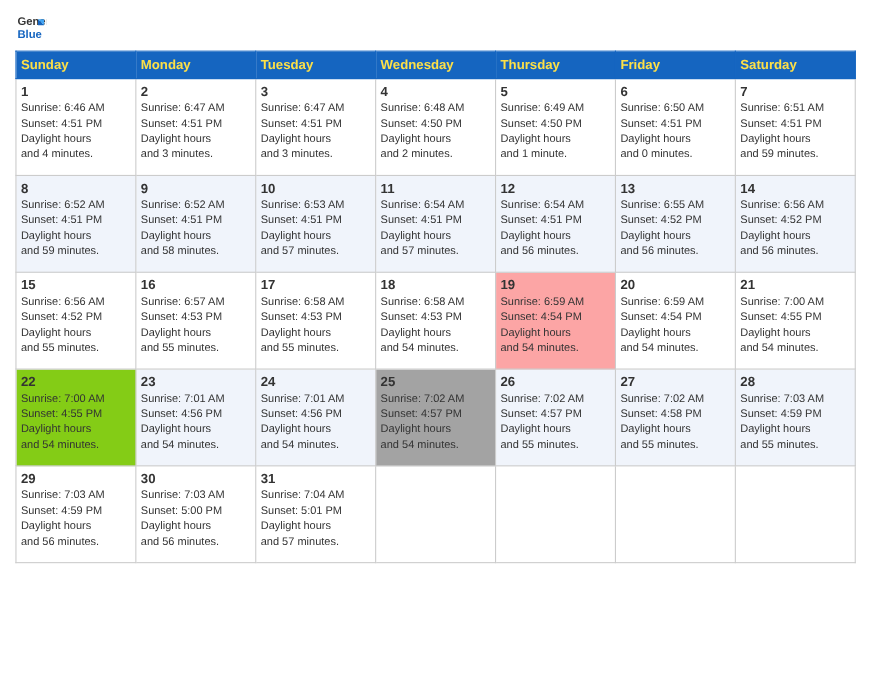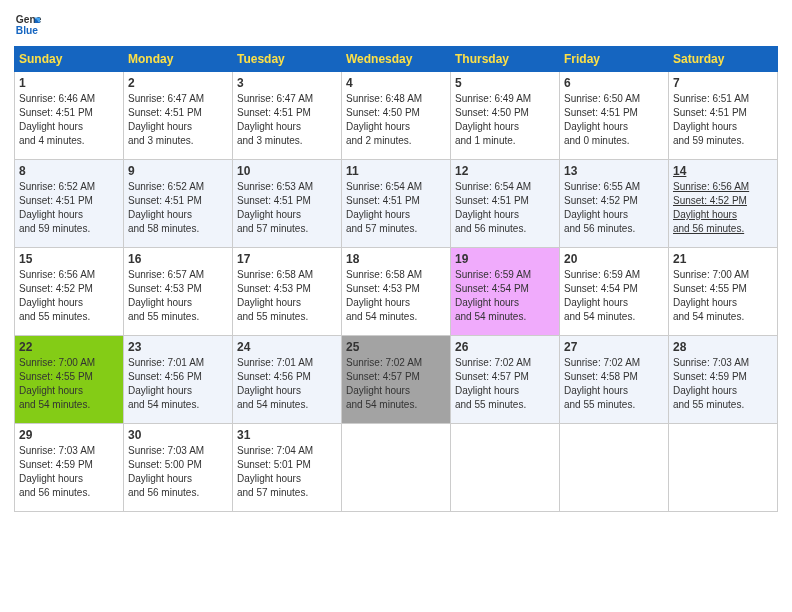--- a/index.html
+++ b/index.html
@@ -169,21 +169,21 @@
             <div class="day-info">Sunrise: 6:54 AM<br>Sunset: 4:51 PM<br>Daylight hours<br>and 57 minutes.</div>
           </td>
           <td style="background-color: rgb(240, 244, 251);">
             <span class="day-num">12</span>
             <div class="day-info">Sunrise: 6:54 AM<br>Sunset: 4:51 PM<br>Daylight hours<br>and 56 minutes.</div>
           </td>
           <td style="background-color: rgb(240, 244, 251);">
             <span class="day-num">13</span>
             <div class="day-info">Sunrise: 6:55 AM<br>Sunset: 4:52 PM<br>Daylight hours<br>and 56 minutes.</div>
           </td>
-          <td style="background-color: rgb(240, 244, 251); text-decoration: underline;">
+          <td style="background-color: rgb(240, 244, 251);">
             <span class="day-num">14</span>
             <div class="day-info">Sunrise: 6:56 AM<br>Sunset: 4:52 PM<br>Daylight hours<br>and 56 minutes.</div>
           </td>
         </tr>
         <tr>
           <td style="background-color: rgb(255, 255, 255);">
             <span class="day-num">15</span>
             <div class="day-info">Sunrise: 6:56 AM<br>Sunset: 4:52 PM<br>Daylight hours<br>and 55 minutes.</div>
           </td>
           <td style="background-color: rgb(255, 255, 255);">
@@ -191,21 +191,21 @@
             <div class="day-info">Sunrise: 6:57 AM<br>Sunset: 4:53 PM<br>Daylight hours<br>and 55 minutes.</div>
           </td>
           <td style="background-color: rgb(255, 255, 255);">
             <span class="day-num">17</span>
             <div class="day-info">Sunrise: 6:58 AM<br>Sunset: 4:53 PM<br>Daylight hours<br>and 55 minutes.</div>
           </td>
           <td style="background-color: rgb(255, 255, 255);">
             <span class="day-num">18</span>
             <div class="day-info">Sunrise: 6:58 AM<br>Sunset: 4:53 PM<br>Daylight hours<br>and 54 minutes.</div>
           </td>
-          <td style="background-color: #f0abfc;">
+          <td style="background-color: #fca5a5;">
             <span class="day-num">19</span>
             <div class="day-info">Sunrise: 6:59 AM<br>Sunset: 4:54 PM<br>Daylight hours<br>and 54 minutes.</div>
           </td>
           <td style="background-color: rgb(255, 255, 255);">
             <span class="day-num">20</span>
             <div class="day-info">Sunrise: 6:59 AM<br>Sunset: 4:54 PM<br>Daylight hours<br>and 54 minutes.</div>
           </td>
           <td style="background-color: rgb(255, 255, 255);">
             <span class="day-num">21</span>
             <div class="day-info">Sunrise: 7:00 AM<br>Sunset: 4:55 PM<br>Daylight hours<br>and 54 minutes.</div>

